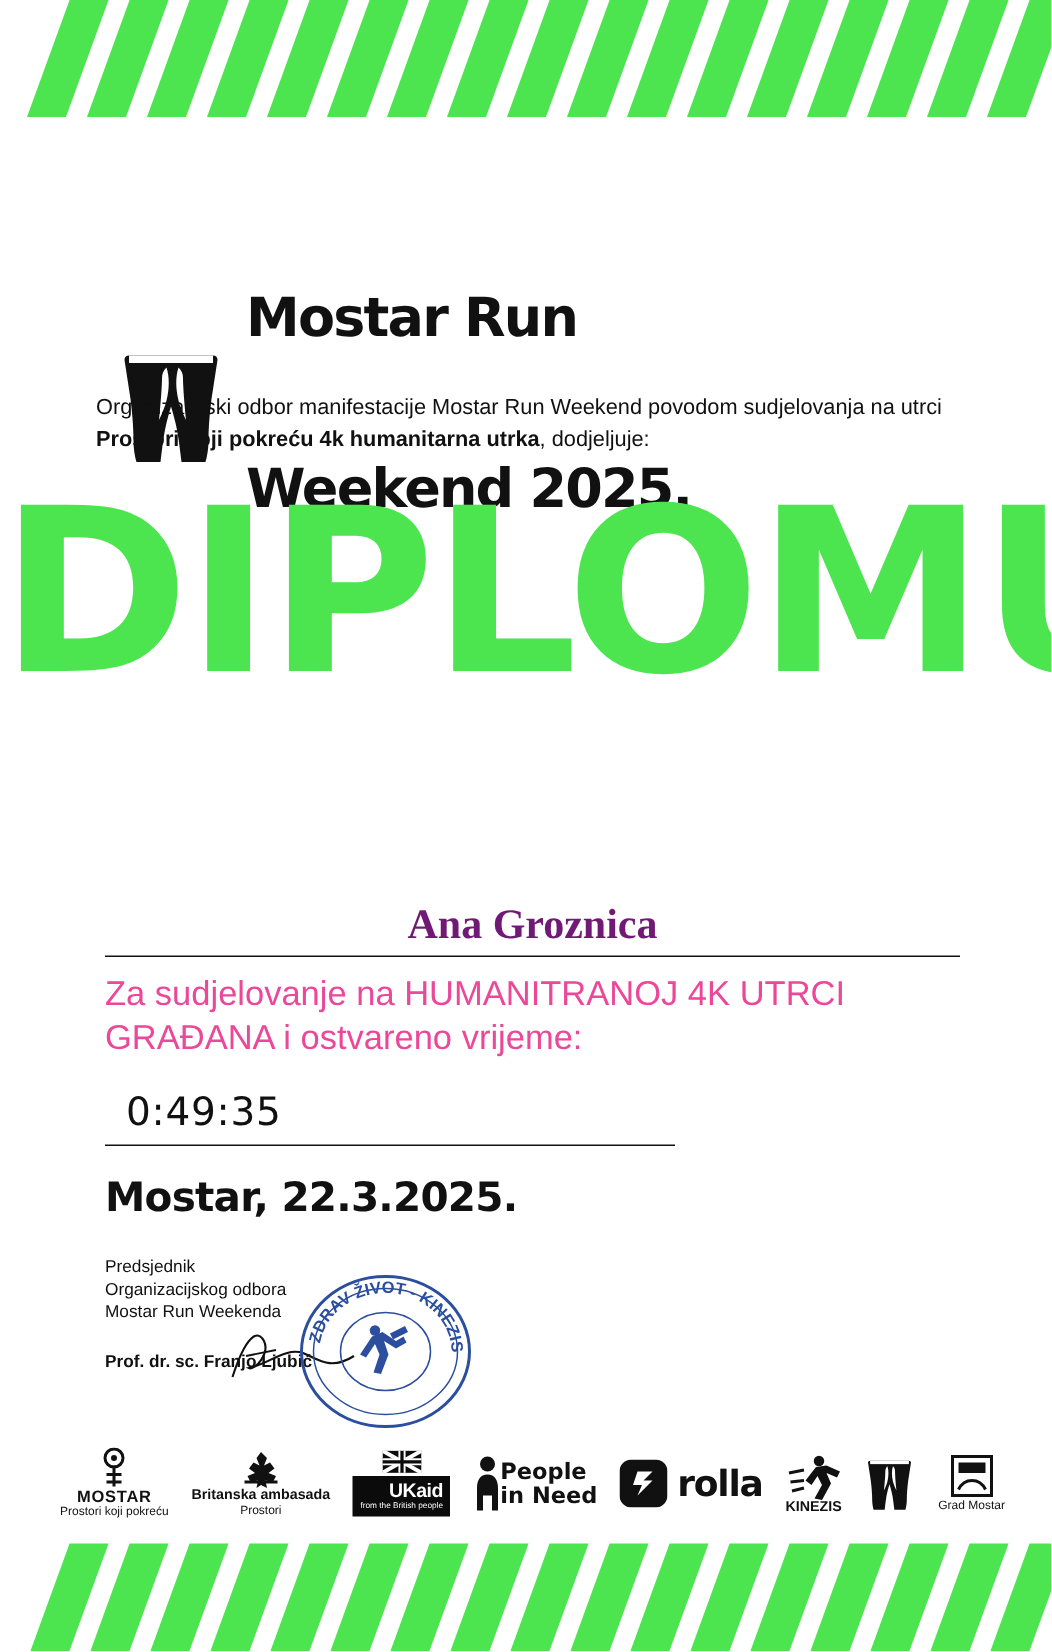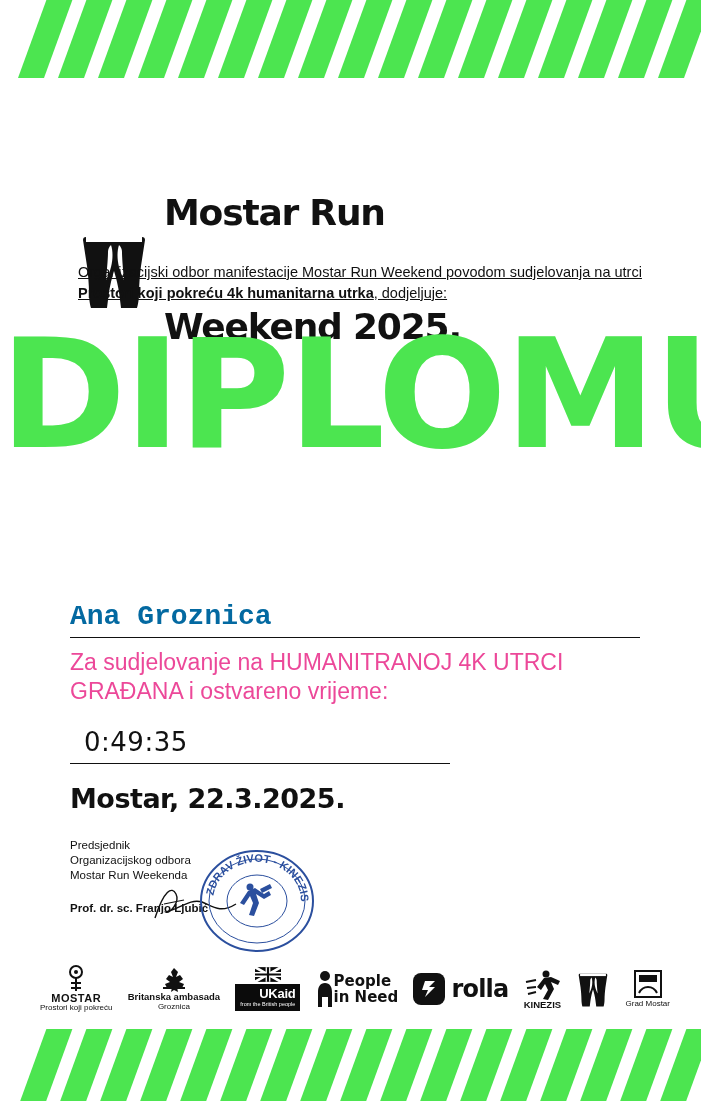--- a/index.html
+++ b/index.html
@@ -59,26 +59,25 @@
     line-height: 38px;
     letter-spacing: -1.2px;
     color: #111111;
     white-space: pre;
   }
 
   
   .intro {
     position: absolute;
     top: 262px;
-    left: 78px;
+    left: 64px;
     width: 580px;
     font-size: 14.5px;
     line-height: 21px;
     color: #111111;
-    text-decoration: underline;
   }
   .intro b { font-weight: bold; }
 
   
   .diploma-word {
     position: absolute;
     top: 315px;
     left: 0;
     width: 701px;
     text-align: center;
@@ -89,26 +88,26 @@
     letter-spacing: -2px;
     color: #4ce550;
   }
 
   
   .recipient {
     position: absolute;
     top: 600px;
     left: 70px;
     width: 570px;
-    text-align: left;
-    font-family: Liberation Mono, monospace;
+    text-align: center;
+    font-family: Liberation Serif, serif;
     font-weight: bold;
     font-size: 28px;
     line-height: 34px;
-    color: #0369a1;
+    color: #701a75;
   }
   .rule {
     position: absolute;
     background: #111111;
     height: 1px;
   }
   .rule.name-rule { top: 637px; left: 70px; width: 570px; }
   .rule.time-rule { top: 763px; left: 70px; width: 380px; }
 
   .reason {
@@ -344,21 +343,21 @@
       <div class="label big">MOSTAR</div>
       <div class="label">Prostori koji pokreću</div>
     </div>
 
     <div class="sponsor">
       <svg width="34" height="26" viewBox="0 0 34 26">
         <path d="M17 2 l4 4 l-2 5 l4 -2 l3 4 l-4 3 l5 2 l-2 4 l-5 -1 l1 5 l-4 -2 l-3 2 l1 -5 l-5 1 l-2 -4 l5 -2 l-4 -3 l3 -4 l4 2 l-2 -5 z" fill="#111111"></path>
         <rect x="6" y="21" width="22" height="2" fill="#111111"></rect>
       </svg>
       <div class="label mid">Britanska ambasada</div>
-      <div class="label">Groznica</div>
+      <div class="label">Prostori</div>
     </div>
 
     <div class="sponsor">
       <svg class="flag" viewBox="0 0 60 34">
         <rect width="60" height="34" fill="#0b0b0b"></rect>
         <path d="M0 0 L60 34 M60 0 L0 34" stroke="#ffffff" stroke-width="6"></path>
         <path d="M30 0 V34 M0 17 H60" stroke="#ffffff" stroke-width="11"></path>
         <path d="M30 0 V34 M0 17 H60" stroke="#0b0b0b" stroke-width="5"></path>
       </svg>
       <div class="ukaid-box">

